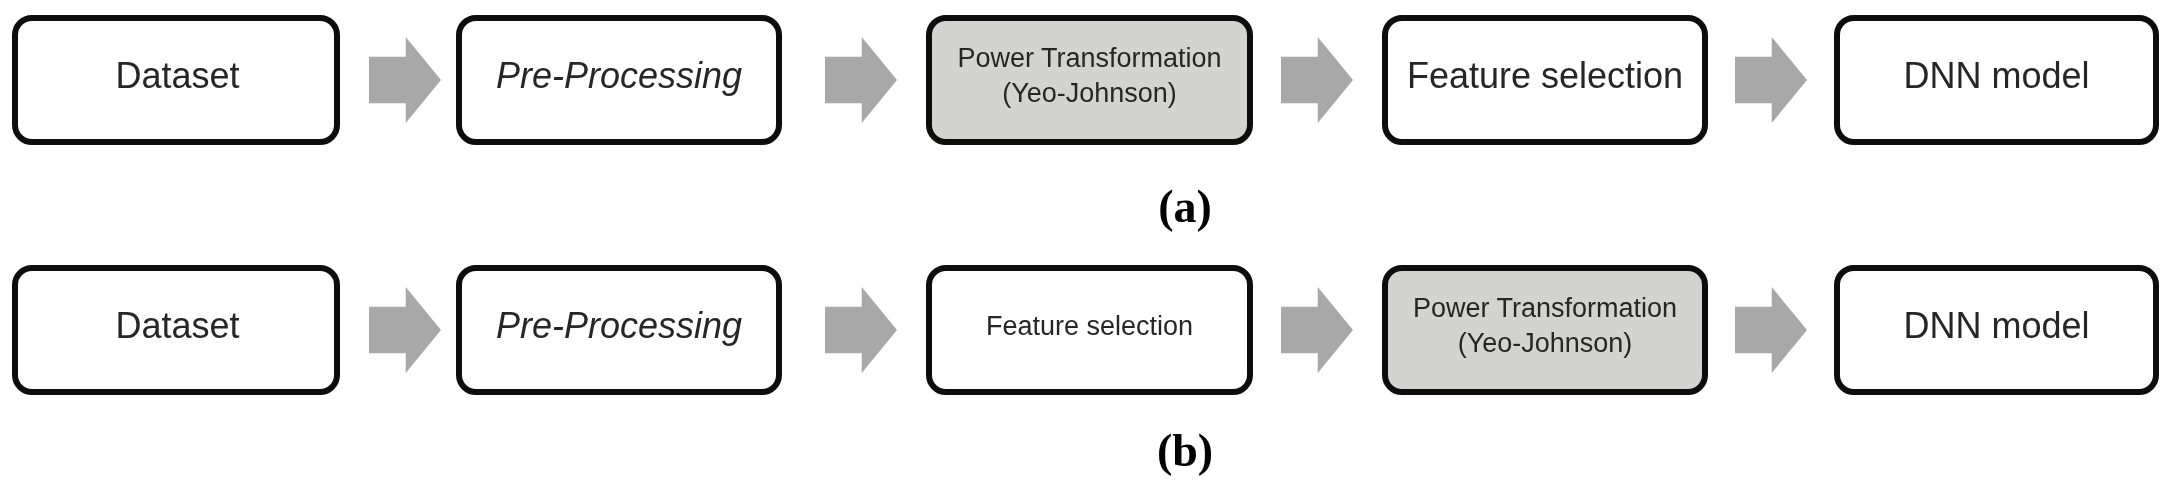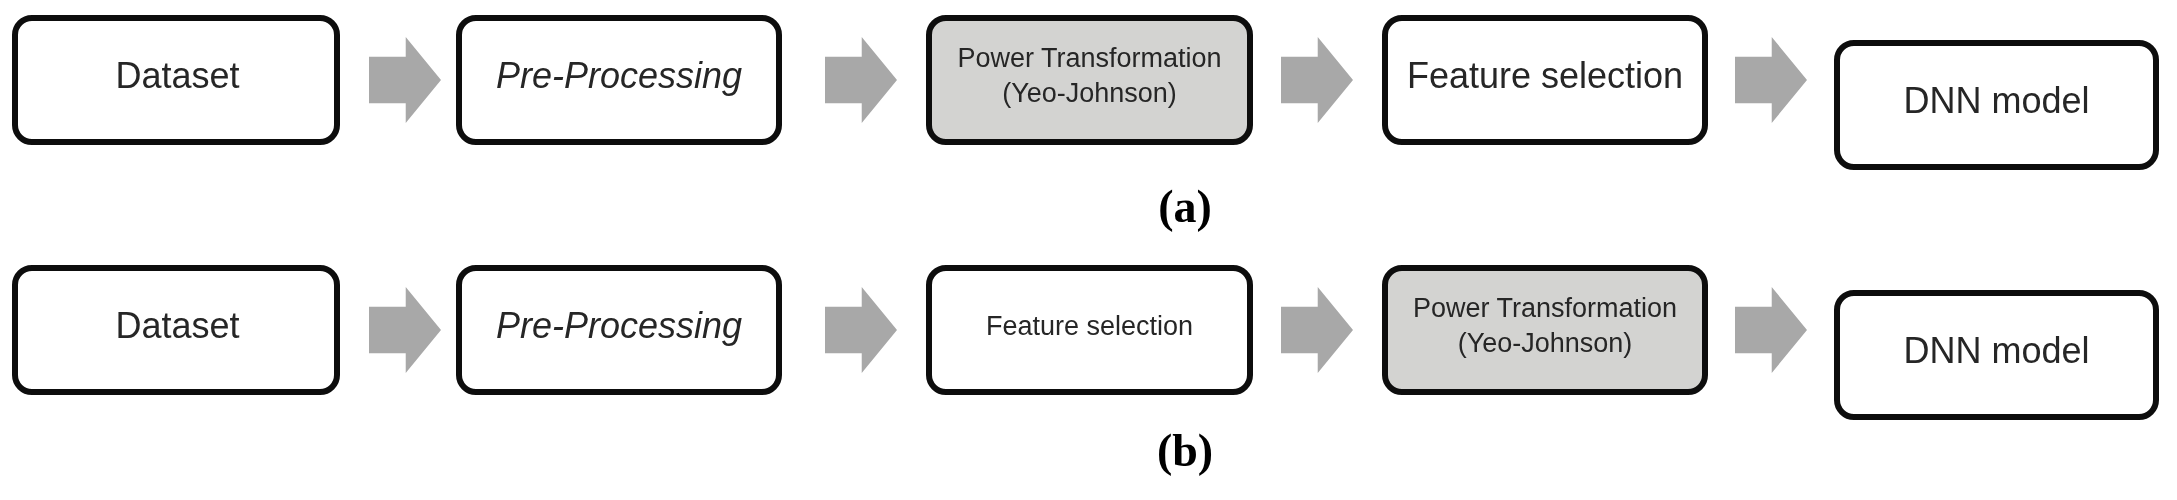--- a/index.html
+++ b/index.html
@@ -33,21 +33,21 @@
     padding:0 8px 8px 8px;
     text-align:center;
   }
   .box.highlight{background:var(--highlight-fill);text-align:center;}
   .t-lg{font-size:36px;line-height:1.22;color:var(--text);white-space:nowrap;}
   .t-sm{font-size:27px;line-height:1.28;color:var(--text);white-space:nowrap;}
   .c1{left:12px;width:328px;padding-left:11px;}
   .c2{left:456px;width:326px;font-style:italic;}
   .c3{left:926px;width:327px;}
   .c4{left:1382px;width:326px;}
-  .c5{left:1834px;width:325px;margin-top:25px;}
+  .c5{left:1834px;width:325px;}
   .arrow{
     position:absolute;top:22px;width:72px;height:86px;
     background:var(--arrow-fill);
     clip-path:polygon(0 23%,51% 23%,51% 0,100% 50%,51% 100%,51% 77%,0 77%);
   }
   .g1{left:369px;}
   .g2{left:825px;}
   .g3{left:1281px;}
   .g4{left:1735px;}
   .sublabel{

